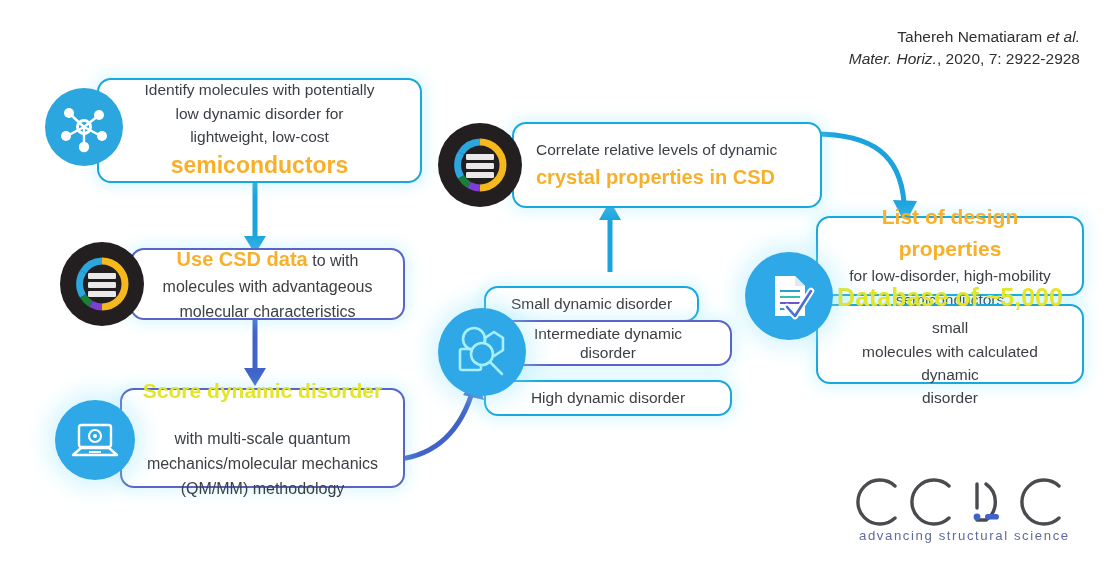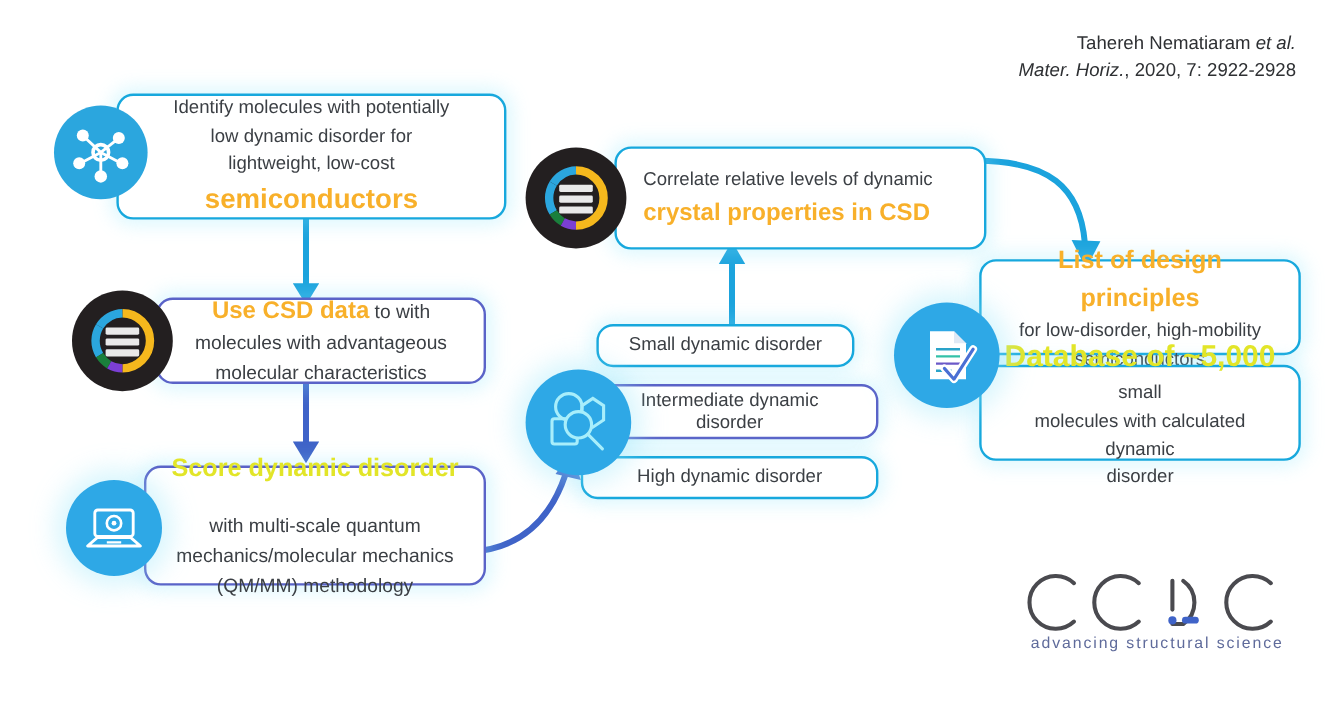--- a/index.html
+++ b/index.html
@@ -196,21 +196,21 @@
         <path d="M12 19 A23 23 0 0 0 12 43" stroke="#2ba6de"></path>
         <path d="M12 43 A23 23 0 0 0 20 51" stroke="#1a7f3c"></path>
         <path d="M20 51 A23 23 0 0 0 31 54" stroke="#7b3fd4"></path>
       </g>
       <rect x="17" y="20" width="28" height="6" rx="1.2" fill="#e9e9e9"></rect>
       <rect x="17" y="29" width="28" height="6" rx="1.2" fill="#e9e9e9"></rect>
       <rect x="17" y="38" width="28" height="6" rx="1.2" fill="#e9e9e9"></rect>
     </svg>
   </div>
 
-  <div class="box b-cyan glow" style="left:484px;top:270px;width:215px;height:36px;margin-left:13px;">
+  <div class="box b-cyan glow" style="left:484px;top:286px;width:215px;height:36px;">
     <div class="inner sm">Small dynamic disorder</div>
   </div>
 
   <div class="box b-indigo glow" style="left:484px;top:320px;width:248px;height:46px;">
     <div class="inner sm" style="white-space:pre-line;line-height:1.25;">Intermediate dynamic
 disorder</div>
   </div>
 
   <div class="box b-cyan glow" style="left:484px;top:380px;width:248px;height:36px;">
     <div class="inner sm">High dynamic disorder</div>
@@ -223,21 +223,21 @@
         <rect x="11" y="30" width="21" height="21" rx="2"></rect>
         <polygon points="45,13 54,19 54,31 45,37 36,31 36,19"></polygon>
         <circle cx="33" cy="35" r="11" fill="#2ea8e6"></circle>
         <line x1="41" y1="43" x2="53" y2="55" stroke-linecap="round"></line>
       </g>
     </svg>
   </div>
 
   <div class="box b-cyan glow" style="left:816px;top:216px;width:268px;height:80px;">
     <div class="inner sm">
-      <div class="t-orange" style="font-size:21px;">List of design principles</div>
+      <div class="t-orange" style="font-size:21px;">List of design properties</div>
       <div>for low-disorder, high-mobility</div>
       <div>semiconductors</div>
     </div>
   </div>
 
   <div class="icon-circle ic-soft" style="left:745px;top:252px;width:88px;height:88px;z-index:10;">
     <svg width="64" height="64" viewBox="0 0 64 64">
       <path d="M18 12 L38 12 L48 22 L48 52 L18 52 Z" fill="#ffffff"></path>
       <path d="M38 12 L38 22 L48 22" fill="#dfe9f5"></path>
       <g stroke-width="2">

